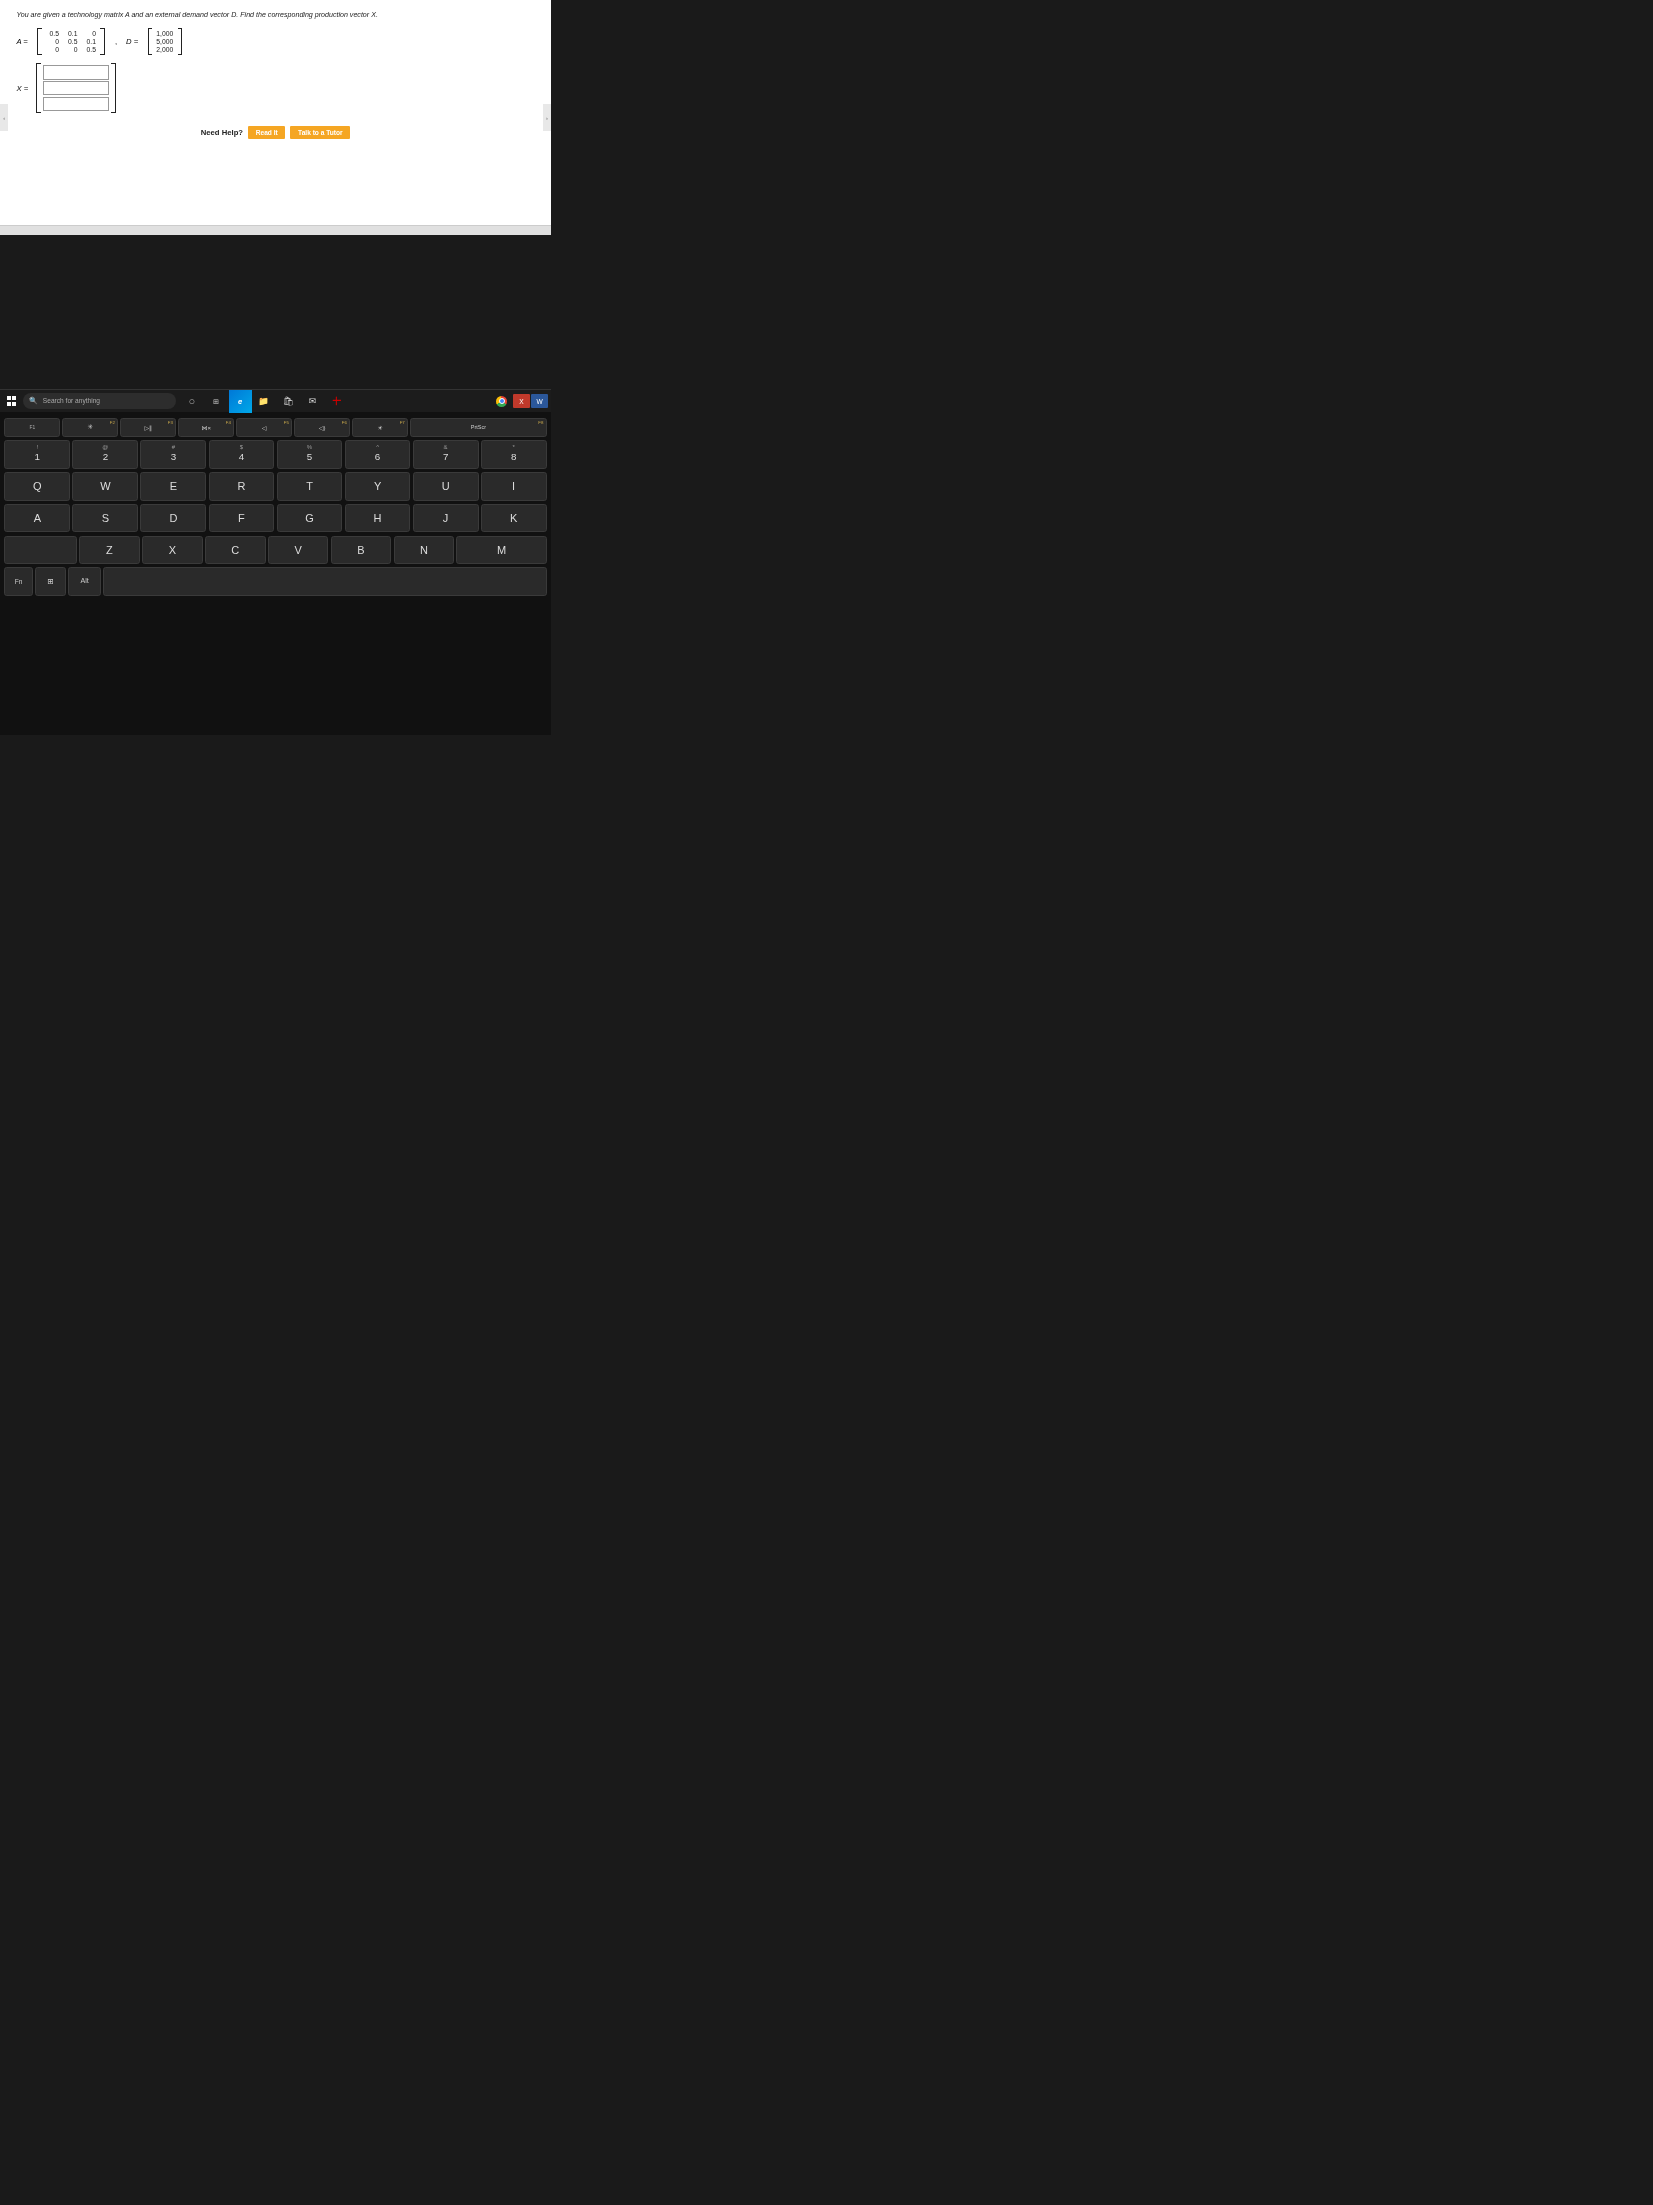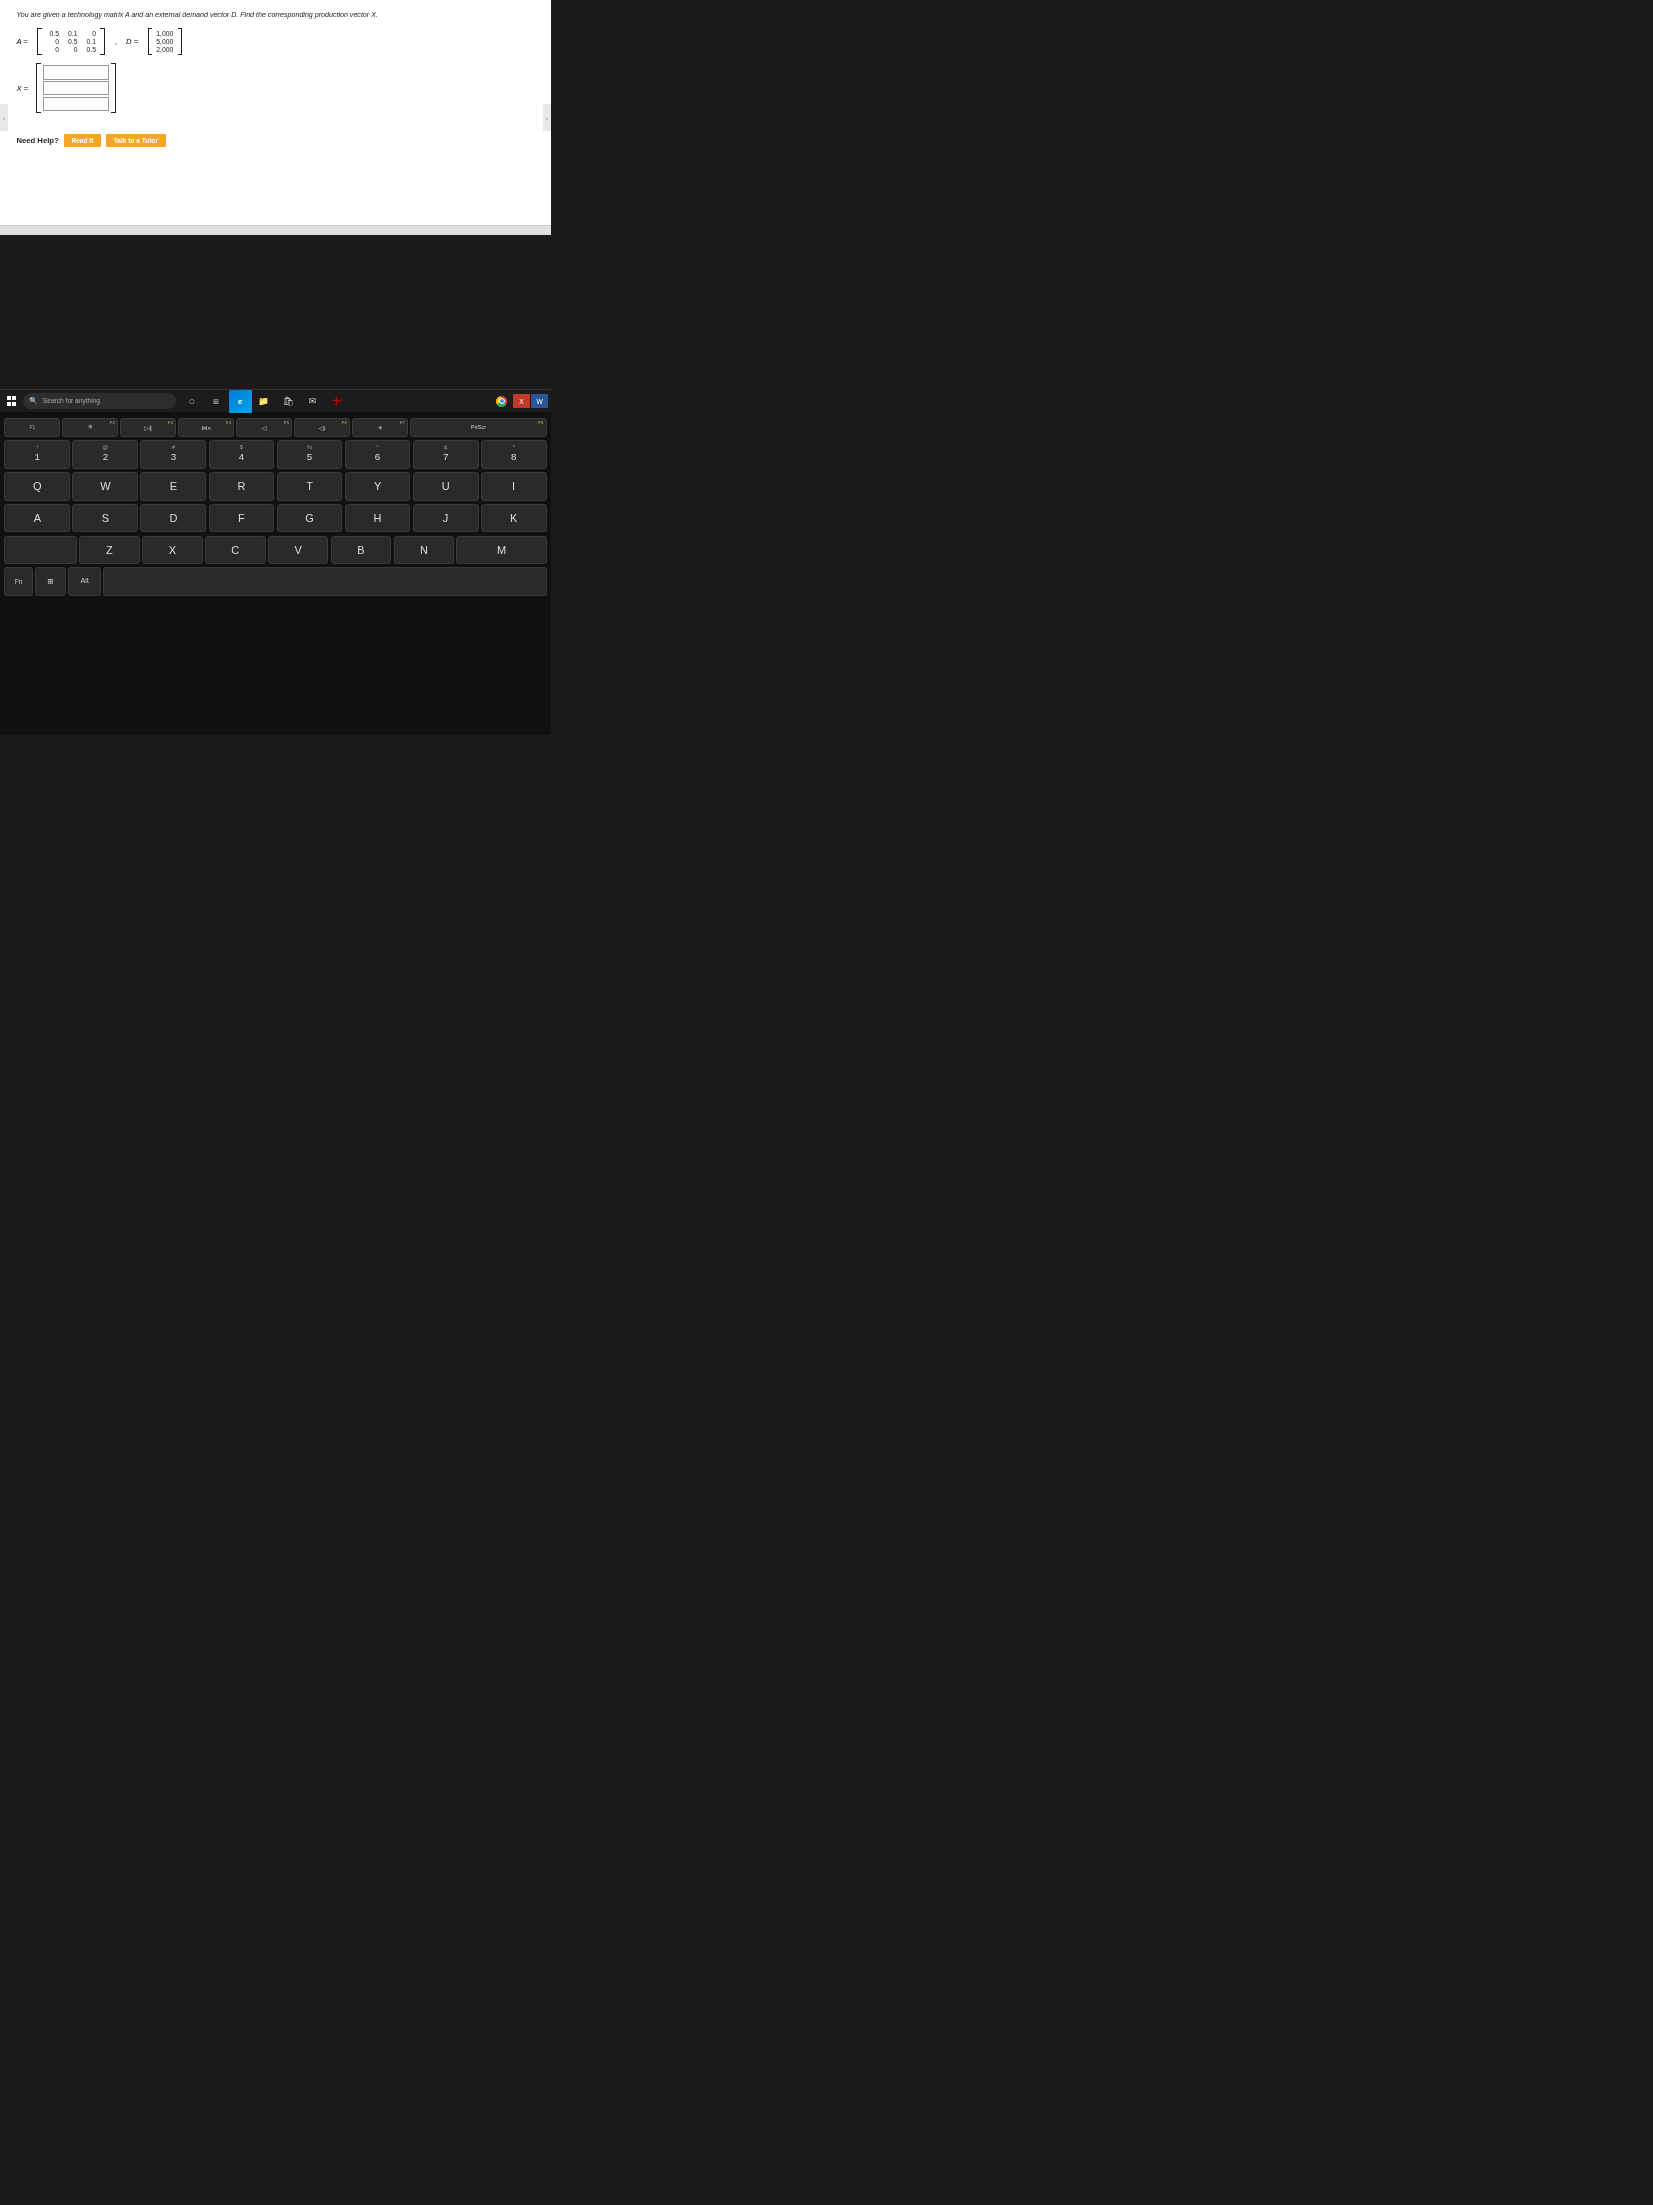--- a/index.html
+++ b/index.html
@@ -62,21 +62,22 @@
     .x-label {
       font-size: 7.7px;
       font-style: italic;
       margin-right: 1.1px;
     }
 
     .need-help-row {
       display: flex;
       align-items: center;
       gap: 5px;
-      margin-top: 21px;
+      margin-top: 13px;
+      justify-content: center;
     }
 
     .need-help-label {
       font-size: 7.7px;
       font-weight: bold;
       color: #222;
     }
 
     .btn-read-it {
       background: #f5a623;

